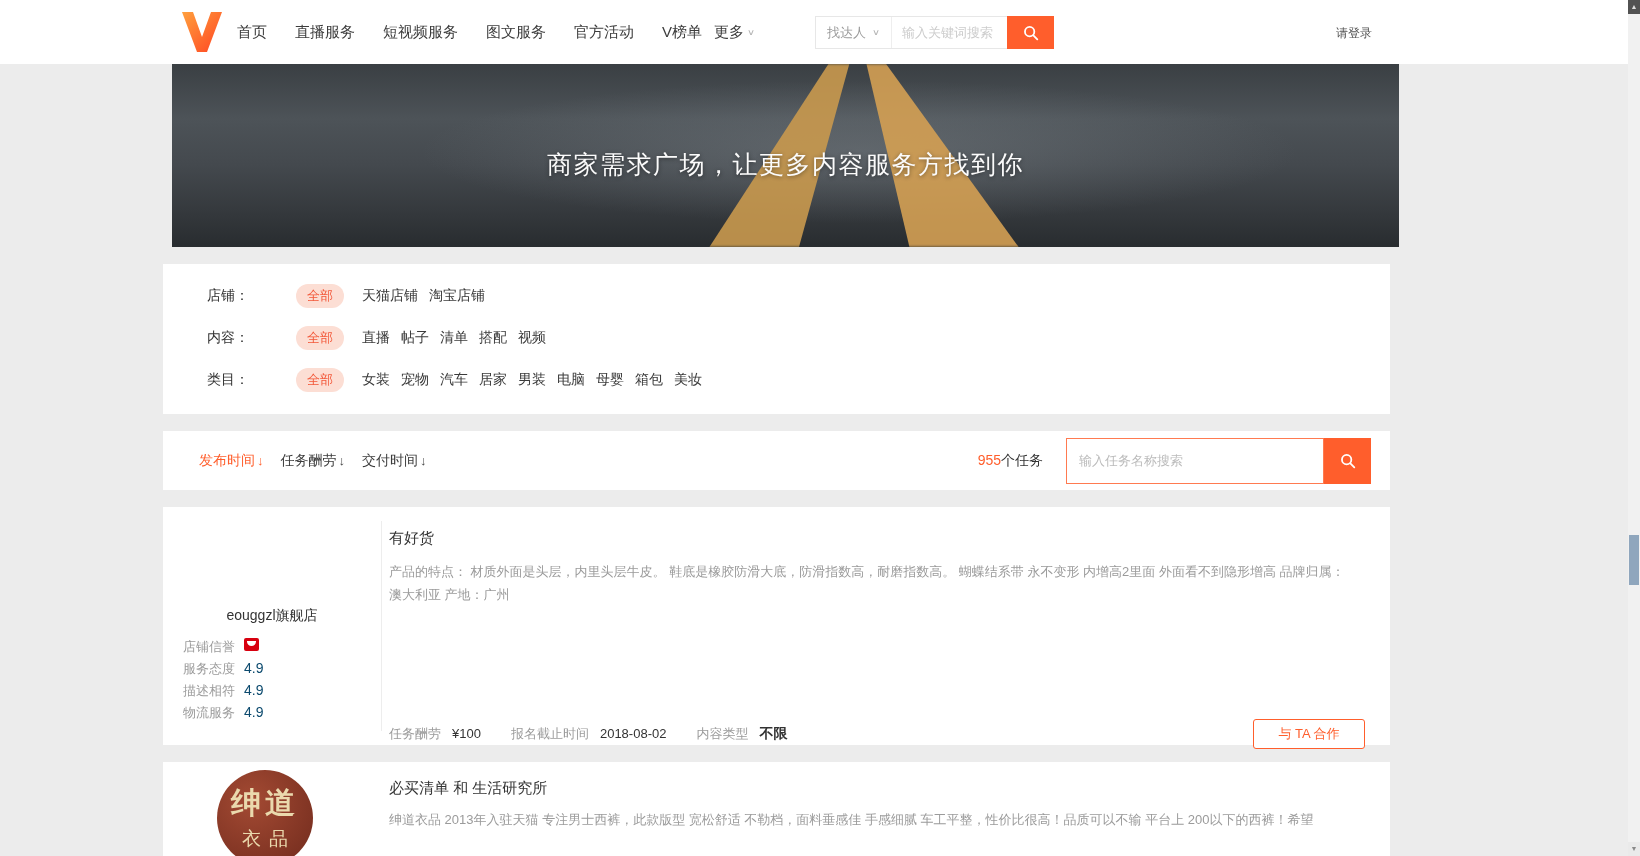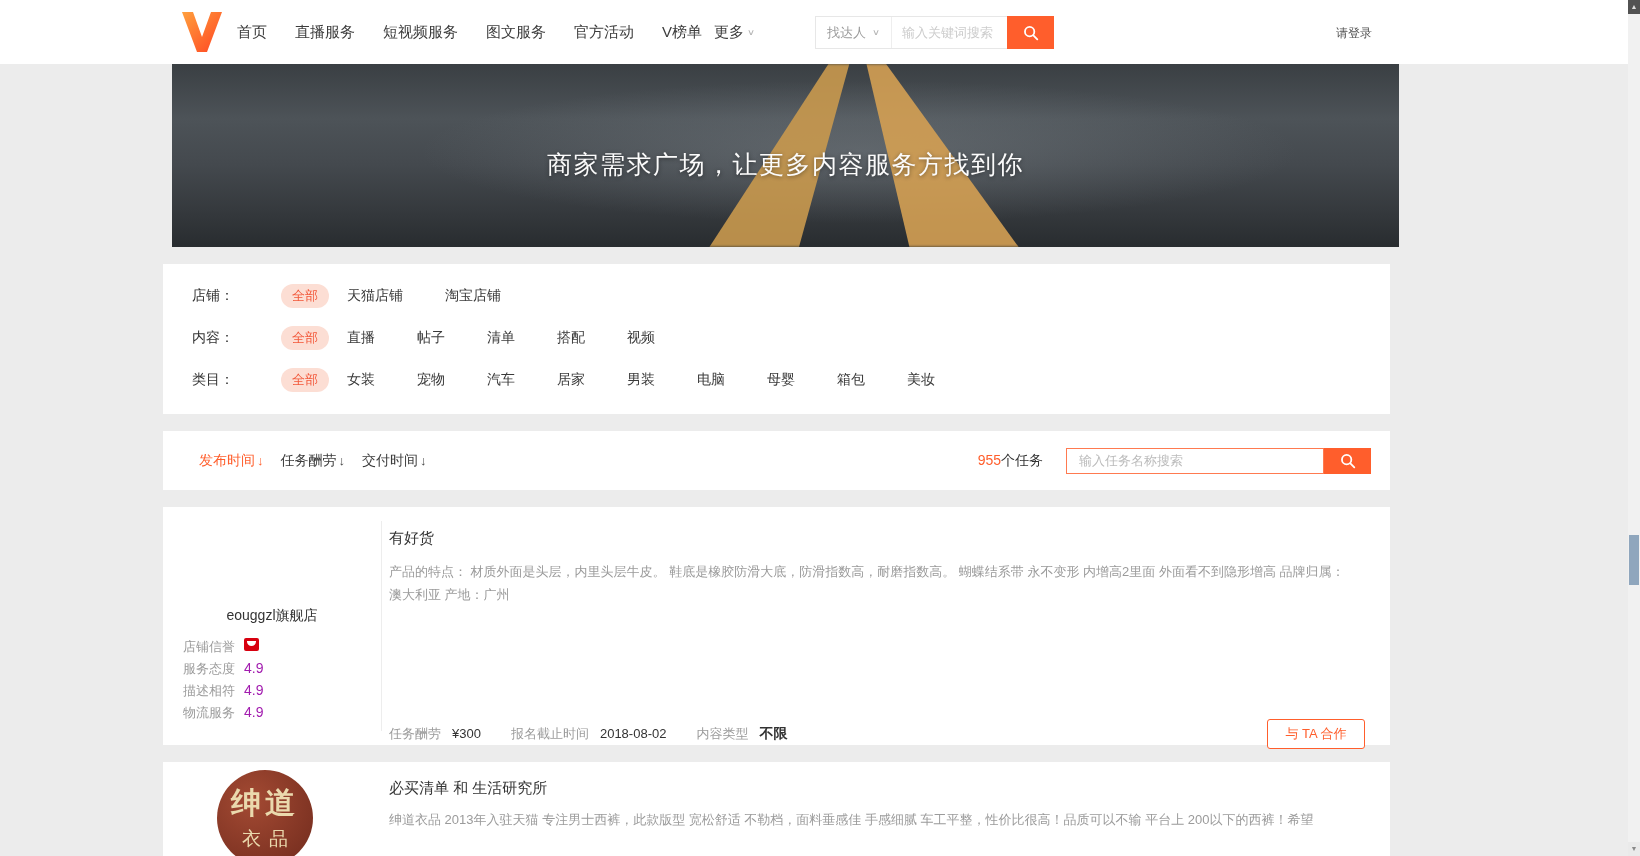--- a/index.html
+++ b/index.html
@@ -33,61 +33,61 @@
       radial-gradient(ellipse 55% 60% at 56% 48%, rgba(138,146,152,.38), rgba(0,0,0,0) 65%),
       linear-gradient(180deg,#3a3f43 0%,#4d5358 30%,#44494e 55%,#34383c 82%,#282c2f 100%);
   }
   .stripe { position:absolute; inset:0; filter:blur(1.6px); opacity:.9; }
   .stripe-a { background:var(--stripe-yellow,#c99a4e); clip-path:polygon(53.5% 0,55.2% 0,51.1% 100%,43.8% 100%); }
   .stripe-b { background:#d4a054; clip-path:polygon(56.6% 0,58.2% 0,69% 100%,60.1% 100%); }
   .hero-title { position:absolute; top:84px; left:0; width:100%; text-align:center; color:#fbfbfb; font-size:25px; font-weight:500; letter-spacing:1.5px; text-shadow:0 1px 4px rgba(0,0,0,.45); }
 
   
   .filters { position:absolute; top:264px; left:163px; width:1227px; height:150px; background:#fff; padding-top:11px; }
-  .filter-row { display:flex; align-items:center; height:42px; padding-left:29px; }
+  .filter-row { display:flex; align-items:center; height:42px; padding-left:44px; }
   .filter-label { width:89px; font-size:14px; color:#333; }
   .pill { background:var(--pill-bg,#fcded4); color:var(--pill-text,#f2583a); font-size:13px; padding:3px 11px; border-radius:12px; margin-right:18px; cursor:pointer; }
-  .filter-options { display:flex; align-items:center; gap:42px; }
+  .filter-options { display:flex; align-items:center; gap:11px; }
   .filter-option { font-size:14px; color:#3a3a3a; cursor:pointer; white-space:nowrap; }
 
   
   .sortbar { position:absolute; top:431px; left:163px; width:1227px; height:59px; background:#fff; display:flex; align-items:center; padding:0 19px 0 36px; }
   .sorts { display:flex; align-items:center; gap:17px; }
   .sort-item { font-size:14px; color:#3c3c3c; cursor:pointer; display:flex; align-items:center; gap:2px; white-space:nowrap; }
   .sort-item .arrow { font-size:13px; font-weight:700; color:#444; }
   .sort-item.active { color:var(--accent,#ff5e2c); }
   .sort-item.active .arrow { color:var(--accent,#ff5e2c); }
   .sort-right { margin-left:auto; display:flex; align-items:center; }
   .task-count { font-size:14px; color:#333; margin-right:23px; white-space:nowrap; }
   .task-count .num { color:var(--accent,#ff5e2c); }
-  .task-search { display:flex; align-items:stretch; height:26px; }
+  .task-search { display:flex; align-items:stretch; height:46px; }
   .task-search-input { width:258px; border:1px solid #ff7a50; outline:none; padding:0 12px; font-size:13px; color:#333; font-family:inherit; }
   .task-search-input::placeholder { color:#bbb; }
   .task-search-btn { width:47px; border:none; background:var(--accent,#ff5e2c); cursor:pointer; display:flex; align-items:center; justify-content:center; }
 
   
   .card { position:absolute; left:163px; width:1227px; background:#fff; }
   .card1 { top:507px; height:238px; }
   .card2 { top:762px; height:94px; overflow:hidden; }
   .v-divider { position:absolute; left:218px; top:14px; bottom:14px; width:1px; background:#ededed; }
   .store-name { position:absolute; left:0; top:100px; width:218px; text-align:center; font-size:14px; color:#333; }
   .store-metrics { position:absolute; left:20px; top:131px; }
   .metric-row { display:flex; align-items:flex-start; height:21px; margin-bottom:1px; }
   .metric-label { font-size:13px; color:#9b9b9b; }
-  .metric-value { font-size:14px; color:#a21caf; margin-left:9px; }
+  .metric-value { font-size:14px; color:#0c4a6e; margin-left:9px; }
   .tmall-badge { width:15px; height:13px; background:var(--badge-red,#d7000f); border-radius:2px; margin-left:9px; position:relative; display:inline-block; }
   .tmall-badge i { position:absolute; left:3px; top:3px; width:9px; height:5px; background:#fff; border-radius:0 0 9px 9px; }
   .card-title { position:absolute; left:226px; top:22px; font-size:15px; color:#333; }
   .card-desc { position:absolute; left:226px; top:53px; width:958px; font-size:13px; color:#9b9b9b; line-height:23px; }
   .card-footer { position:absolute; left:226px; right:25px; top:211px; height:31px; display:flex; align-items:center; }
   .kv { display:flex; align-items:center; margin-right:30px; }
   .kv .k { font-size:13px; color:#9b9b9b; }
   .kv .v { font-size:13px; color:#333; margin-left:11px; }
   .kv .v.strong { font-size:14px; font-weight:700; }
-  .coop-btn { margin-left:auto; width:98px; height:30px; background:#fff; border:1px solid var(--accent,#ff5e2c); border-radius:3px; color:var(--accent,#ff5e2c); font-size:13px; cursor:pointer; font-family:inherit; }
+  .coop-btn { margin-left:auto; width:112px; height:30px; background:#fff; border:1px solid var(--accent,#ff5e2c); border-radius:3px; color:var(--accent,#ff5e2c); font-size:13px; cursor:pointer; font-family:inherit; }
   .card2 .card-title { top:17px; }
   .card2 .card-desc { top:46px; white-space:nowrap; overflow:hidden; }
   .seal { position:absolute; left:54px; top:8px; width:96px; height:96px; border-radius:50%;
     background:radial-gradient(circle at 36% 32%, #a34a33, #7d3222 75%); color:#ead9ad;
     font-family:"Liberation Serif","DejaVu Serif",serif; text-align:center; }
   .seal .s1 { font-size:30px; font-weight:700; letter-spacing:4px; display:block; margin-top:13px; }
   .seal .s2 { font-size:19px; letter-spacing:8px; display:block; margin-top:2px; margin-left:8px; }
 
   
   .scrollbar { position:absolute; right:0; top:0; width:12px; height:856px; background:#f1f1f1; z-index:9; }
@@ -242,21 +242,21 @@
       <div class="metric-row">
         <span class="metric-label">物流服务</span>
         <span class="metric-value">4.9</span>
       </div>
     </div>
     <div class="card-title">有好货</div>
     <div class="card-desc">产品的特点： 材质外面是头层，内里头层牛皮。 鞋底是橡胶防滑大底，防滑指数高，耐磨指数高。 蝴蝶结系带 永不变形 内增高2里面 外面看不到隐形增高 品牌归属：澳大利亚 产地：广州</div>
     <div class="card-footer">
       <span class="kv">
           <span class="k">任务酬劳</span>
-          <span class="v">¥300</span>
+          <span class="v">¥100</span>
         </span>
       <span class="kv">
           <span class="k">报名截止时间</span>
           <span class="v">2018-08-02</span>
         </span>
       <span class="kv">
           <span class="k">内容类型</span>
           <span class="v strong">不限</span>
         </span>
       <button class="coop-btn">与 TA 合作</button>

